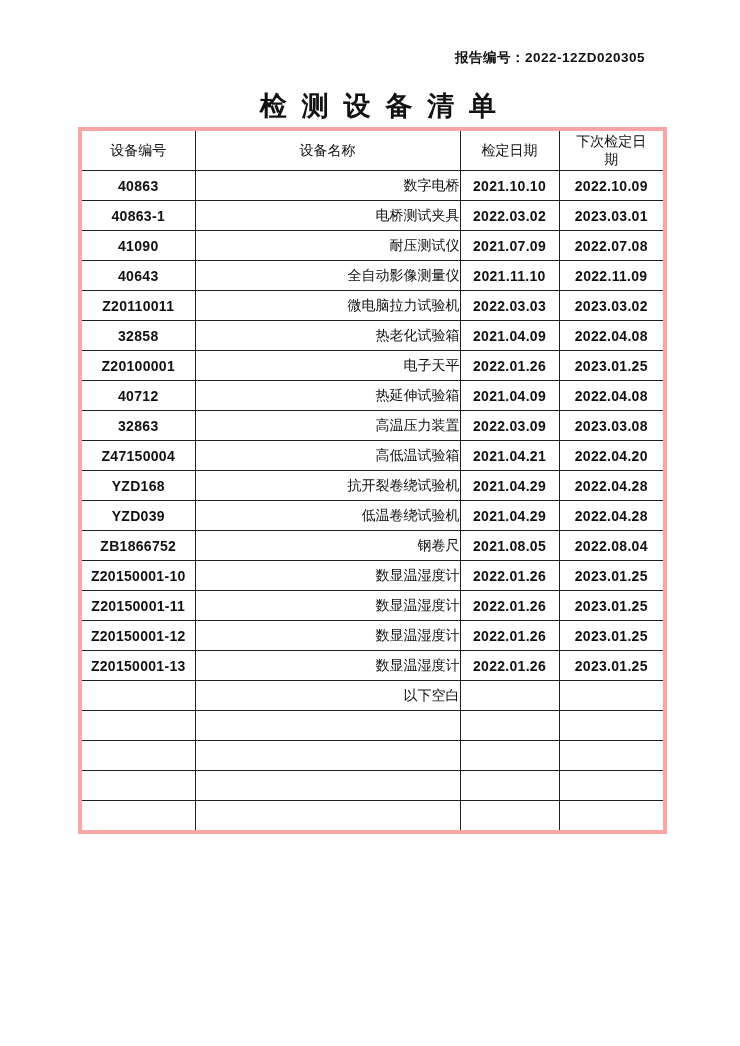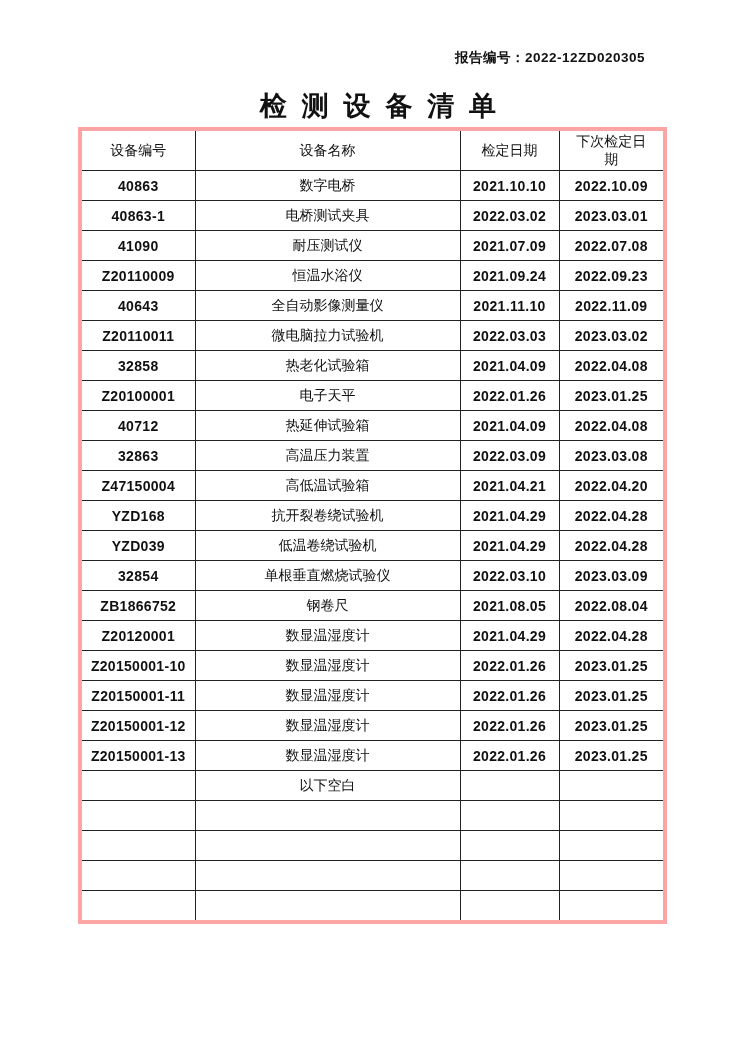--- a/index.html
+++ b/index.html
@@ -83,21 +83,21 @@
   }
   td.c0, td.c2, td.c3 {
     font-family: "Liberation Sans", sans-serif;
     font-weight: bold;
     font-size: 13px;
     text-align: center;
     letter-spacing: 0.3px;
   }
   td.c1 {
     font-family: Liberation Serif, serif;
-    text-align: center;
+    text-align: right;
     padding-left: 16px;
     font-size: 14px;
   }
 </style>
 </head>
 <body>
 
 <div class="page">
 
   <div class="report-number">报告编号：2022-12ZD020305</div>
@@ -135,26 +135,20 @@
             <td class="c2">2022.03.02</td>
             <td class="c3">2023.03.01</td>
           </tr>
           <tr>
             <td class="c0">41090</td>
             <td class="c1">耐压测试仪</td>
             <td class="c2">2021.07.09</td>
             <td class="c3">2022.07.08</td>
           </tr>
           <tr>
-            <td class="c0">Z20110009</td>
-            <td class="c1">恒温水浴仪</td>
-            <td class="c2">2021.09.24</td>
-            <td class="c3">2022.09.23</td>
-          </tr>
-          <tr>
             <td class="c0">40643</td>
             <td class="c1">全自动影像测量仪</td>
             <td class="c2">2021.11.10</td>
             <td class="c3">2022.11.09</td>
           </tr>
           <tr>
             <td class="c0">Z20110011</td>
             <td class="c1">微电脑拉力试验机</td>
             <td class="c2">2022.03.03</td>
             <td class="c3">2023.03.02</td>
@@ -195,38 +189,26 @@
             <td class="c2">2021.04.29</td>
             <td class="c3">2022.04.28</td>
           </tr>
           <tr>
             <td class="c0">YZD039</td>
             <td class="c1">低温卷绕试验机</td>
             <td class="c2">2021.04.29</td>
             <td class="c3">2022.04.28</td>
           </tr>
           <tr>
-            <td class="c0">32854</td>
-            <td class="c1">单根垂直燃烧试验仪</td>
-            <td class="c2">2022.03.10</td>
-            <td class="c3">2023.03.09</td>
-          </tr>
-          <tr>
             <td class="c0">ZB1866752</td>
             <td class="c1">钢卷尺</td>
             <td class="c2">2021.08.05</td>
             <td class="c3">2022.08.04</td>
           </tr>
           <tr>
-            <td class="c0">Z20120001</td>
-            <td class="c1">数显温湿度计</td>
-            <td class="c2">2021.04.29</td>
-            <td class="c3">2022.04.28</td>
-          </tr>
-          <tr>
             <td class="c0">Z20150001-10</td>
             <td class="c1">数显温湿度计</td>
             <td class="c2">2022.01.26</td>
             <td class="c3">2023.01.25</td>
           </tr>
           <tr>
             <td class="c0">Z20150001-11</td>
             <td class="c1">数显温湿度计</td>
             <td class="c2">2022.01.26</td>
             <td class="c3">2023.01.25</td>

